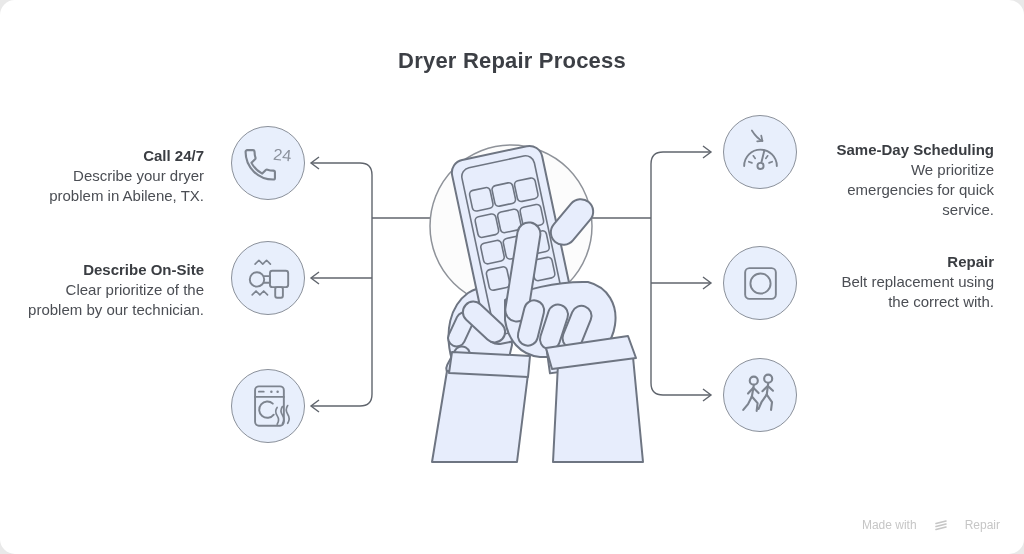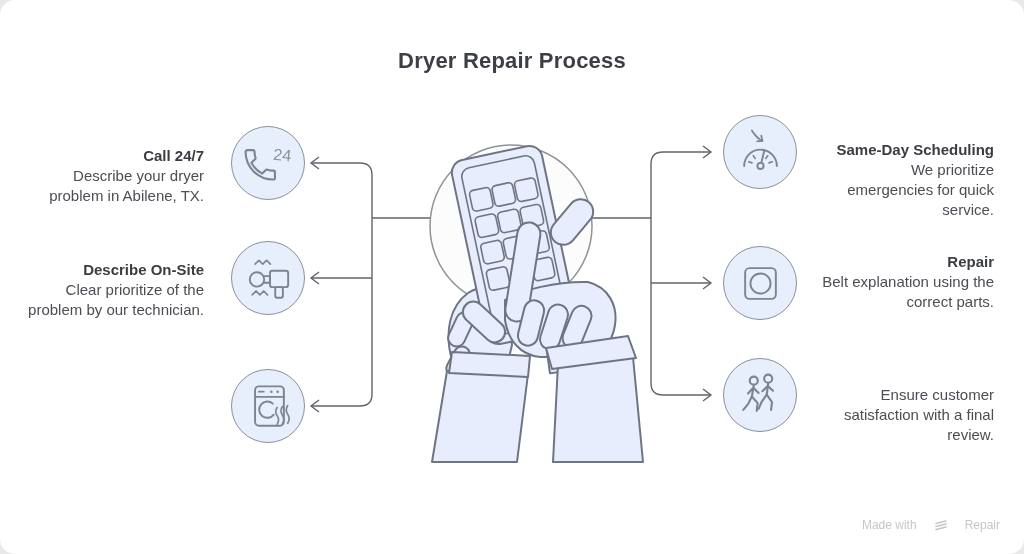--- a/index.html
+++ b/index.html
@@ -132,24 +132,23 @@
     <h3>Describe On-Site</h3>
     <p>Clear prioritize of the problem by our technician.</p>
   </div>
 
   <div class="step right" style="top:140px">
     <h3>Same-Day Scheduling</h3>
     <p>We prioritize emergencies for quick service.</p>
   </div>
   <div class="step right" style="top:252px">
     <h3>Repair</h3>
-    <p>Belt explanation using the correct parts.</p>
+    <p>Belt replacement using the correct with.</p>
   </div>
   <div class="step right" style="top:385px">
-    <p>Ensure customer satisfaction with a final review.</p>
   </div>
 
   <div class="icon-circle" style="left:231px;top:126px">
     <svg width="71" height="71" viewBox="0 0 74 74" fill="none" stroke="var(--glyph-stroke)" stroke-linecap="round" stroke-linejoin="round">
       <g transform="translate(8,18) scale(1.7)" stroke-width="1.3">
         <path d="M6.62 10.79c1.44 2.83 3.76 5.14 6.59 6.59l2.2-2.2c.27-.27.67-.36 1.02-.24 1.12.37 2.33.57 3.57.57.55 0 1 .45 1 1V20c0 .55-.45 1-1 1-9.39 0-17-7.61-17-17 0-.55.45-1 1-1h3.5c.55 0 1 .45 1 1 0 1.25.2 2.45.57 3.57.11.35.03.74-.25 1.02l-2.2 2.2z"></path>
       </g>
       <text x="42" y="34" font-size="17" fill="#8b919c" stroke="none" transform="rotate(6 51 27)" font-family="Liberation Sans, sans-serif">24</text>
     </svg>
   </div>

